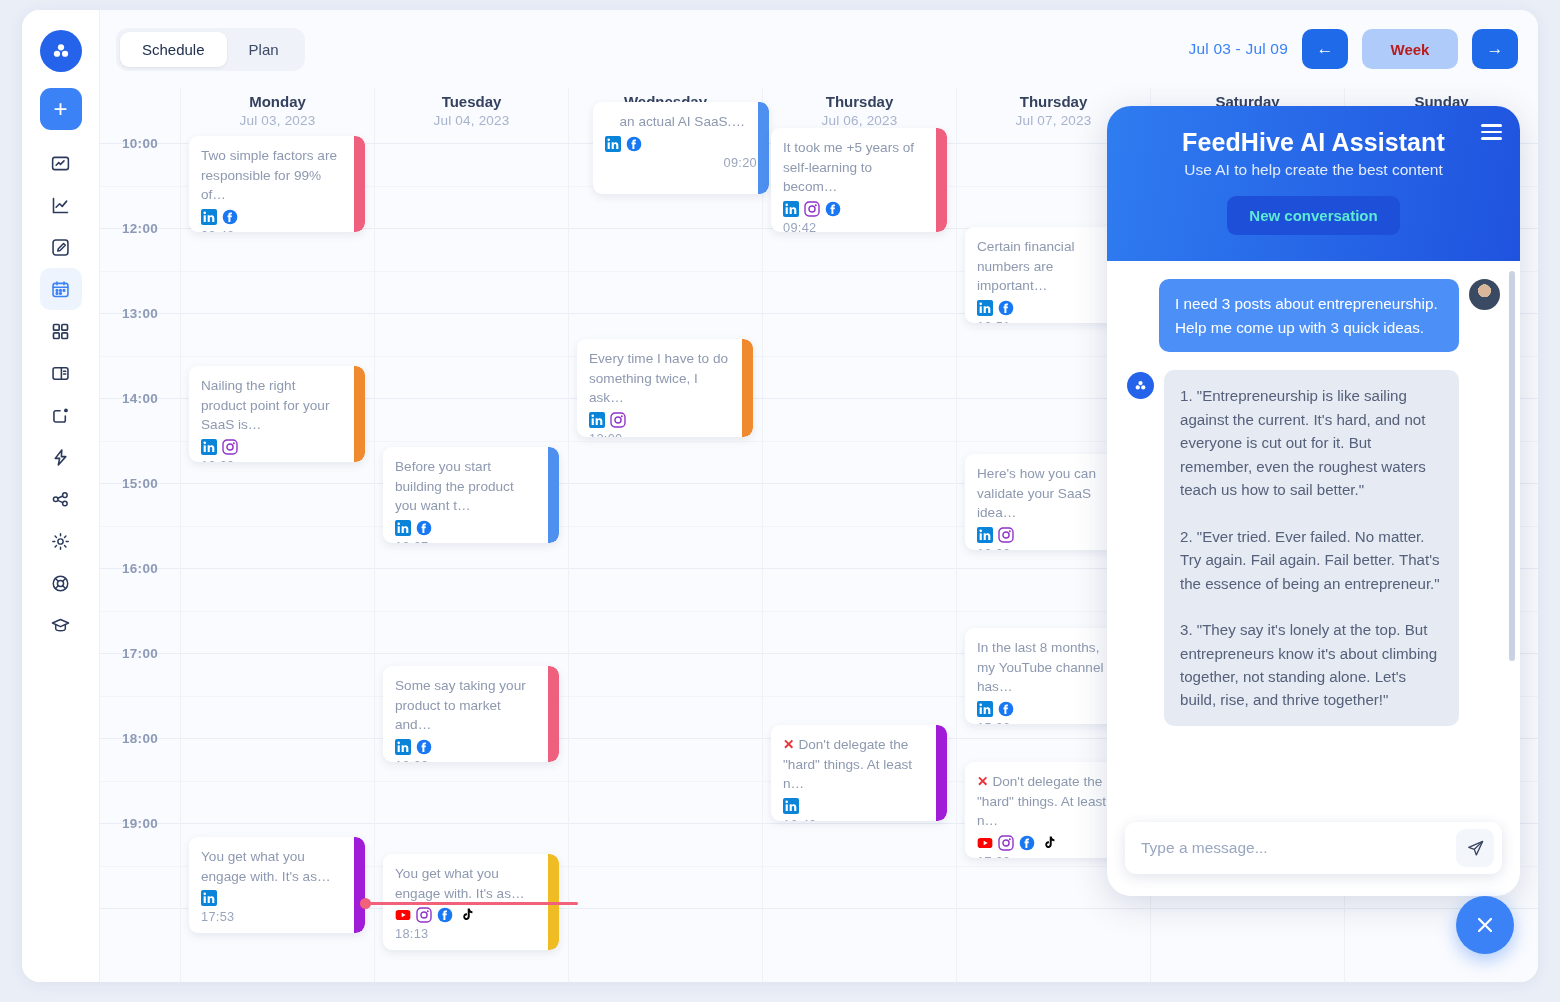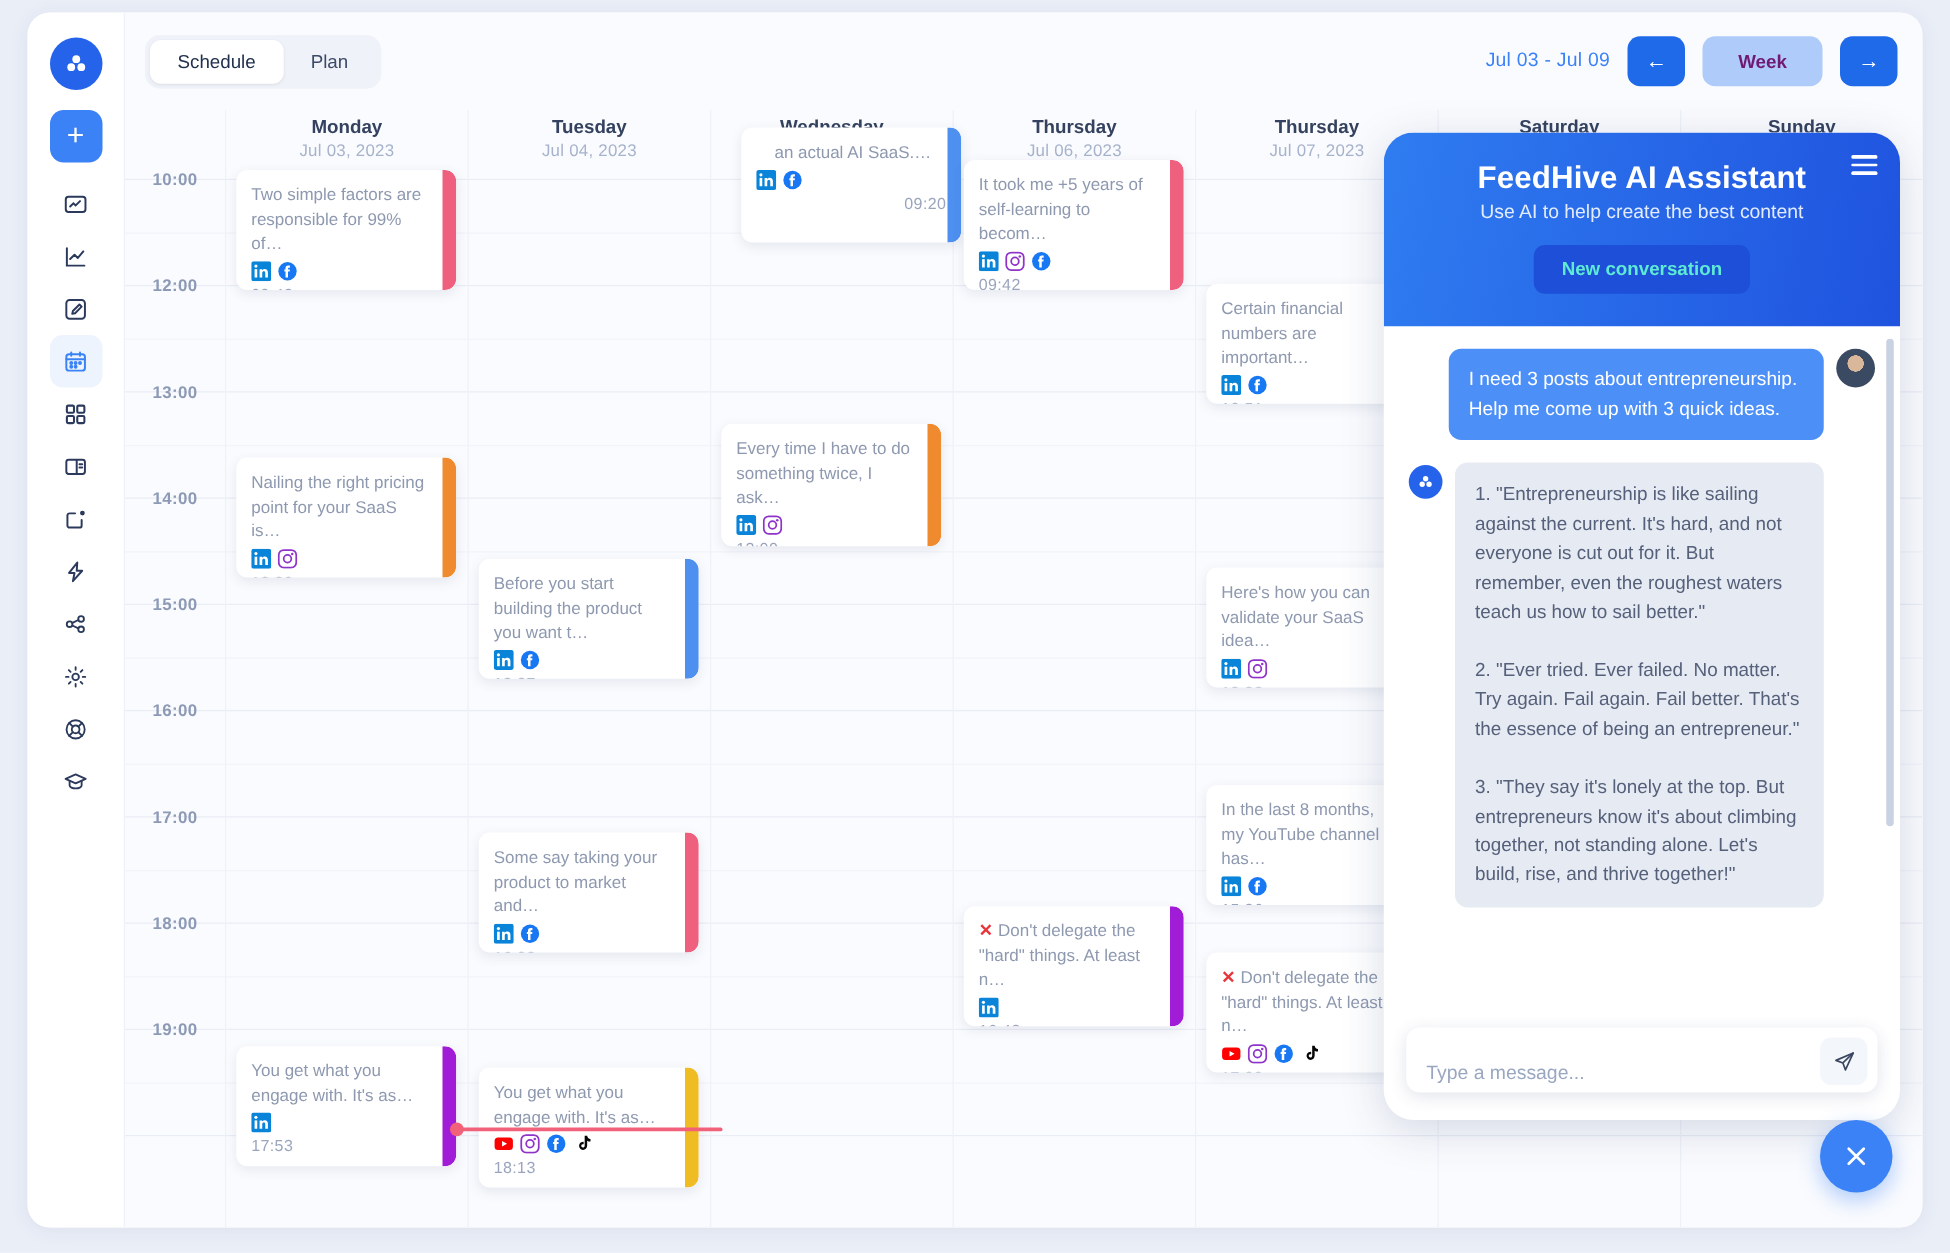--- a/index.html
+++ b/index.html
@@ -67,21 +67,21 @@
 
   .topbar-right { margin-left: auto; display: flex; align-items: center; gap: 14px; }
   .date-range { color: #3b82f6; font-size: 15.5px; letter-spacing: .2px; }
   .nav-arrow {
     width: 46px; height: 40px; border-radius: 10px; background: #1e6ae8;
     color: #fff; display: flex; align-items: center; justify-content: center;
     font-size: 17px; cursor: pointer;
   }
   .week-pill {
     width: 96px; height: 40px; border-radius: 10px; background: #aecbfa;
-    color: #701a75; display: flex; align-items: center; justify-content: center;
+    color: #b91c1c; display: flex; align-items: center; justify-content: center;
     font-size: 15px; font-weight: 600; cursor: pointer;
   }
   .wm-toggle { display: flex; background: #3b82f6; border-radius: 10px; height: 42px; }
   .wm-toggle .wm {
     padding: 0 20px; display: flex; align-items: center; border-radius: 9px;
     color: #fff; font-size: 15.5px; font-weight: 600; cursor: pointer;
   }
   .wm-toggle .wm.active { background: #1a56db; }
 
   
@@ -174,21 +174,21 @@
     background: #e6eaf2; color: #55607a; border-radius: 10px;
     padding: 14px 16px; font-size: 15.1px; line-height: 1.55; max-width: 295px;
     white-space: pre-wrap;
   }
   .chat-scroll {
     position: absolute; right: 5px; top: 10px; width: 6px; height: 390px;
     background: #c8d2e2; border-radius: 3px;
   }
   .chat-foot { flex: 0 0 auto; padding: 14px 18px 22px 18px; }
   .input-wrap {
-    display: flex; align-items: flex-end; background: #fff;
+    display: flex; align-items: center; background: #fff;
     border-radius: 11px; box-shadow: 0 3px 14px rgba(40,60,110,0.14);
     padding: 6px 8px 6px 16px; height: 52px; gap: 32px;
   }
   .input-wrap input {
     flex: 1; border: none; outline: none; font-size: 15.5px; color: #3a4a66;
     font-family: "Liberation Sans", sans-serif; background: transparent;
   }
   .input-wrap input::placeholder { color: #9aa7c0; }
   .send-btn {
     width: 38px; height: 38px; border-radius: 9px; background: #f3f6fb;
@@ -486,21 +486,21 @@
                 <svg viewBox="0 0 24 24">
                   <rect x="1.5" y="1.5" width="21" height="21" rx="6" fill="none" stroke="#8f34c9" stroke-width="2.1"></rect>
                   <circle cx="12" cy="12" r="4.6" fill="none" stroke="#8f34c9" stroke-width="2.1"></circle>
                   <circle cx="17.7" cy="6.4" r="1.5" fill="#8f34c9"></circle>
                 </svg>
               </div>
               <div class="tm">12:00</div>
             </div>
             <div class="ev" style="left: 9px; width: 176px; top: 222px; height: 96px;">
               <div class="acc" style="background: rgb(240, 138, 46);"></div>
-              <div class="txt">Nailing the right pricing point for your SaaS is…</div>
+              <div class="txt">Nailing the right product point for your SaaS is…</div>
               <div class="icons">
                 <svg viewBox="0 0 24 24">
                   <rect width="24" height="24" rx="3" fill="#0a84d8"></rect>
                   <rect x="4" y="9.5" width="3.2" height="10" fill="#fff"></rect>
                   <circle cx="5.6" cy="5.8" r="1.9" fill="#fff"></circle>
                   <path d="M10 9.5h3v1.4c.6-1 1.7-1.7 3.2-1.7 2.4 0 3.8 1.5 3.8 4.3v6h-3.2v-5.4c0-1.4-.6-2.2-1.8-2.2-1.1 0-1.8.8-1.8 2.2v5.4H10z" fill="#fff"></path>
                 </svg>
                 <svg viewBox="0 0 24 24">
                   <rect x="1.5" y="1.5" width="21" height="21" rx="6" fill="none" stroke="#8f34c9" stroke-width="2.1"></rect>
                   <circle cx="12" cy="12" r="4.6" fill="none" stroke="#8f34c9" stroke-width="2.1"></circle>

